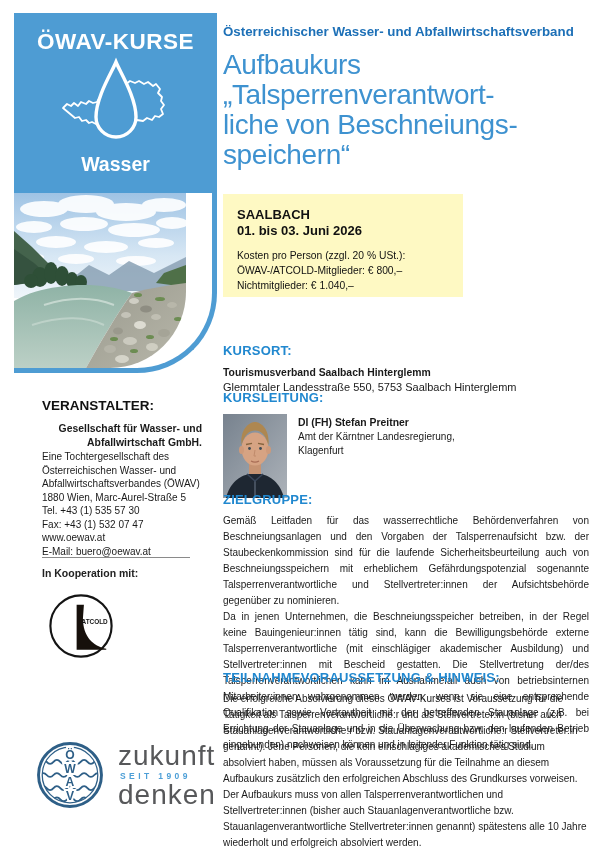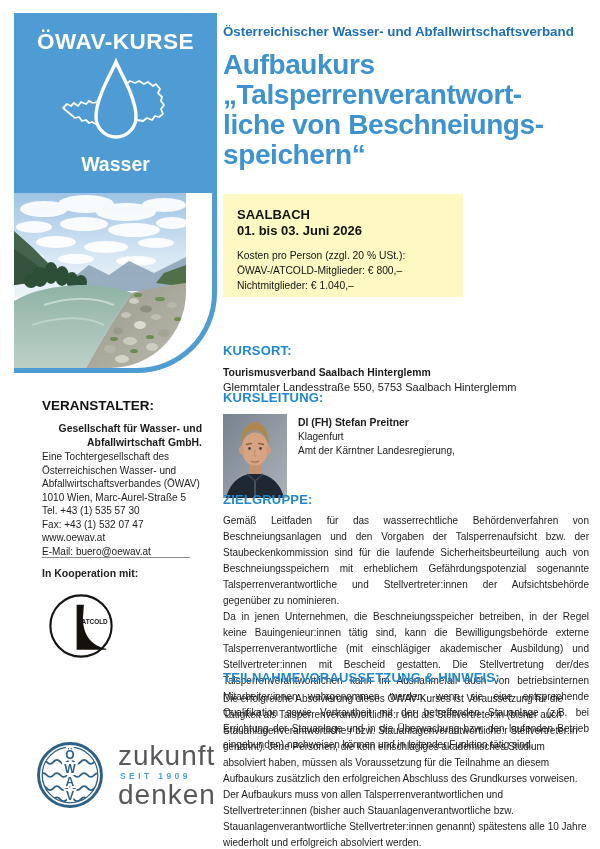--- a/index.html
+++ b/index.html
@@ -12,21 +12,21 @@
   .brand-title{margin-top:16px;color:#fff;font-weight:bold;font-size:22.5px;letter-spacing:.5px;}
   .drop-svg{width:120px;height:94px;margin-top:2px;}
   .brand-cat{color:#fff;font-weight:bold;font-size:19.5px;margin-top:2px;}
   .photo-frame{height:180px;box-sizing:border-box;border-right:5px solid #4E9CD3;
                border-bottom:5px solid #4E9CD3;border-bottom-right-radius:80px;overflow:hidden;}
   .photo-frame svg{display:block;width:172px;height:175px;border-bottom-right-radius:76px;}
 
   
   .header-block{position:absolute;left:223px;top:24px;width:370px;}
   .org-line{color:#1D70B7;font-weight:bold;font-size:13.3px;}
-  .course-title{margin-top:11px;color:#3E92D0;font-weight:bold;font-size:28px;
+  .course-title{margin-top:11px;color:#3E92D0;font-weight:normal;font-size:28px;
                 line-height:30px;letter-spacing:-.4px;white-space:pre;}
 
   
   .info-box{position:absolute;left:223px;top:194px;width:240px;height:103px;background:#fef9c3;
             box-sizing:border-box;padding:13px 8px 0 14px;}
   .info-loc,.info-date{font-weight:bold;font-size:13px;line-height:16px;color:#111;}
   .info-costs{margin-top:9px;font-size:10.3px;line-height:15px;color:#111;white-space:nowrap;}
 
   
   .sec-h{color:#2188CF;font-weight:bold;font-size:13px;letter-spacing:.2px;}
@@ -202,22 +202,22 @@
         <ellipse cx="45.5" cy="36" rx="2.5" ry="4" fill="#CE9A7A"></ellipse>
         <path d="M18.5,31 C17,14 27,8 32,8 C37,8 47,14 45.5,31 C42,20 38,16.5 32,16.5 C26,16.5 22,20 18.5,31 Z" fill="#AE8750"></path>
         <path d="M23,30.5 l6,-1.2 M35,29.3 l6,1.2" stroke="#87643E" stroke-width="1.3" fill="none"></path>
         <circle cx="26.5" cy="34.5" r="1.4" fill="#3C4A55"></circle>
         <circle cx="37.5" cy="34.5" r="1.4" fill="#3C4A55"></circle>
         <path d="M32,36 l-1,6 l2,0" fill="none" stroke="#C08A6B" stroke-width="1"></path>
         <path d="M28,47 q4,2.4 8,0" fill="none" stroke="#A96F57" stroke-width="1.2"></path>
       </svg>
       <div class="kl-info">
         <div class="kl-name">DI (FH) Stefan Preitner</div>
+        <div class="kl-line">Amt der Kärntner Landesregierung,</div>
         <div class="kl-line">Klagenfurt</div>
-        <div class="kl-line">Amt der Kärntner Landesregierung,</div>
       </div>
     </div>
   </div>
 
   <div id="zielgruppe">
     <div class="sec-h">ZIELGRUPPE:</div>
     <p class="body-txt first">Gemäß Leitfaden für das wasserrechtliche Behördenverfahren von Beschneiungsanlagen und den Vorgaben der Talsperrenaufsicht bzw. der Staubeckenkommission sind für die laufende Sicherheitsbeurteilung auch von Beschneiungsspeichern mit erheblichem Gefährdungspotenzial sogenannte Talsperrenverantwortliche und Stellvertreter:innen der Aufsichtsbehörde gegenüber zu nominieren.</p>
     <p class="body-txt">Da in jenen Unternehmen, die Beschneiungsspeicher betreiben, in der Regel keine Bauingenieur:innen tätig sind, kann die Bewilligungsbehörde externe Talsperrenverantwortliche (mit einschlägiger akademischer Ausbildung) und Stellvertreter:innen mit Bescheid gestatten. Die Stellvertretung der/des Talsperrenverantwortlichen kann im Ausnahmefall auch von betriebsinternen Mitarbeiter:innen wahrgenommen werden, wenn sie eine entsprechende Qualifikation sowie Vertrautheit mit der betreffenden Stauanlage (z.B. bei Errichtung der Stauanlage und in die Überwachung bzw. den laufenden Betrieb eingebunden) nachweisen können und in leitender Funktion tätig sind.</p>
   </div>
 
@@ -227,21 +227,21 @@
     <p class="body-txt">Der Aufbaukurs muss von allen Talsperrenverantwortlichen und Stellvertreter:innen (bisher auch Stauanlagenverantwortliche bzw. Stauanlagenverantwortliche Stellvertreter:innen genannt) spätestens alle 10 Jahre wiederholt und erfolgreich absolviert werden.</p>
   </div>
 
   <div id="veranstalter">
     <div class="ver-h">VERANSTALTER:</div>
     <div class="ver-org">Gesellschaft für Wasser- und
 Abfallwirtschaft GmbH.</div>
     <div class="ver-sub">Eine Tochtergesellschaft des
 Österreichischen Wasser- und
 Abfallwirtschaftsverbandes (ÖWAV)</div>
-    <div class="ver-line">1010 Wien, Marc-Aurel-Straße 5</div>
+    <div class="ver-line">1880 Wien, Marc-Aurel-Straße 5</div>
     <div class="ver-line">Tel. +43 (1) 535 57 30</div>
     <div class="ver-line">Fax: +43 (1) 532 07 47</div>
     <div class="ver-line">www.oewav.at</div>
     <div class="ver-line">E-Mail: buero@oewav.at</div>
   </div>
 
   <div class="divider"></div>
 
   <div id="koop">
     <div class="koop-label">In Kooperation mit:</div>

